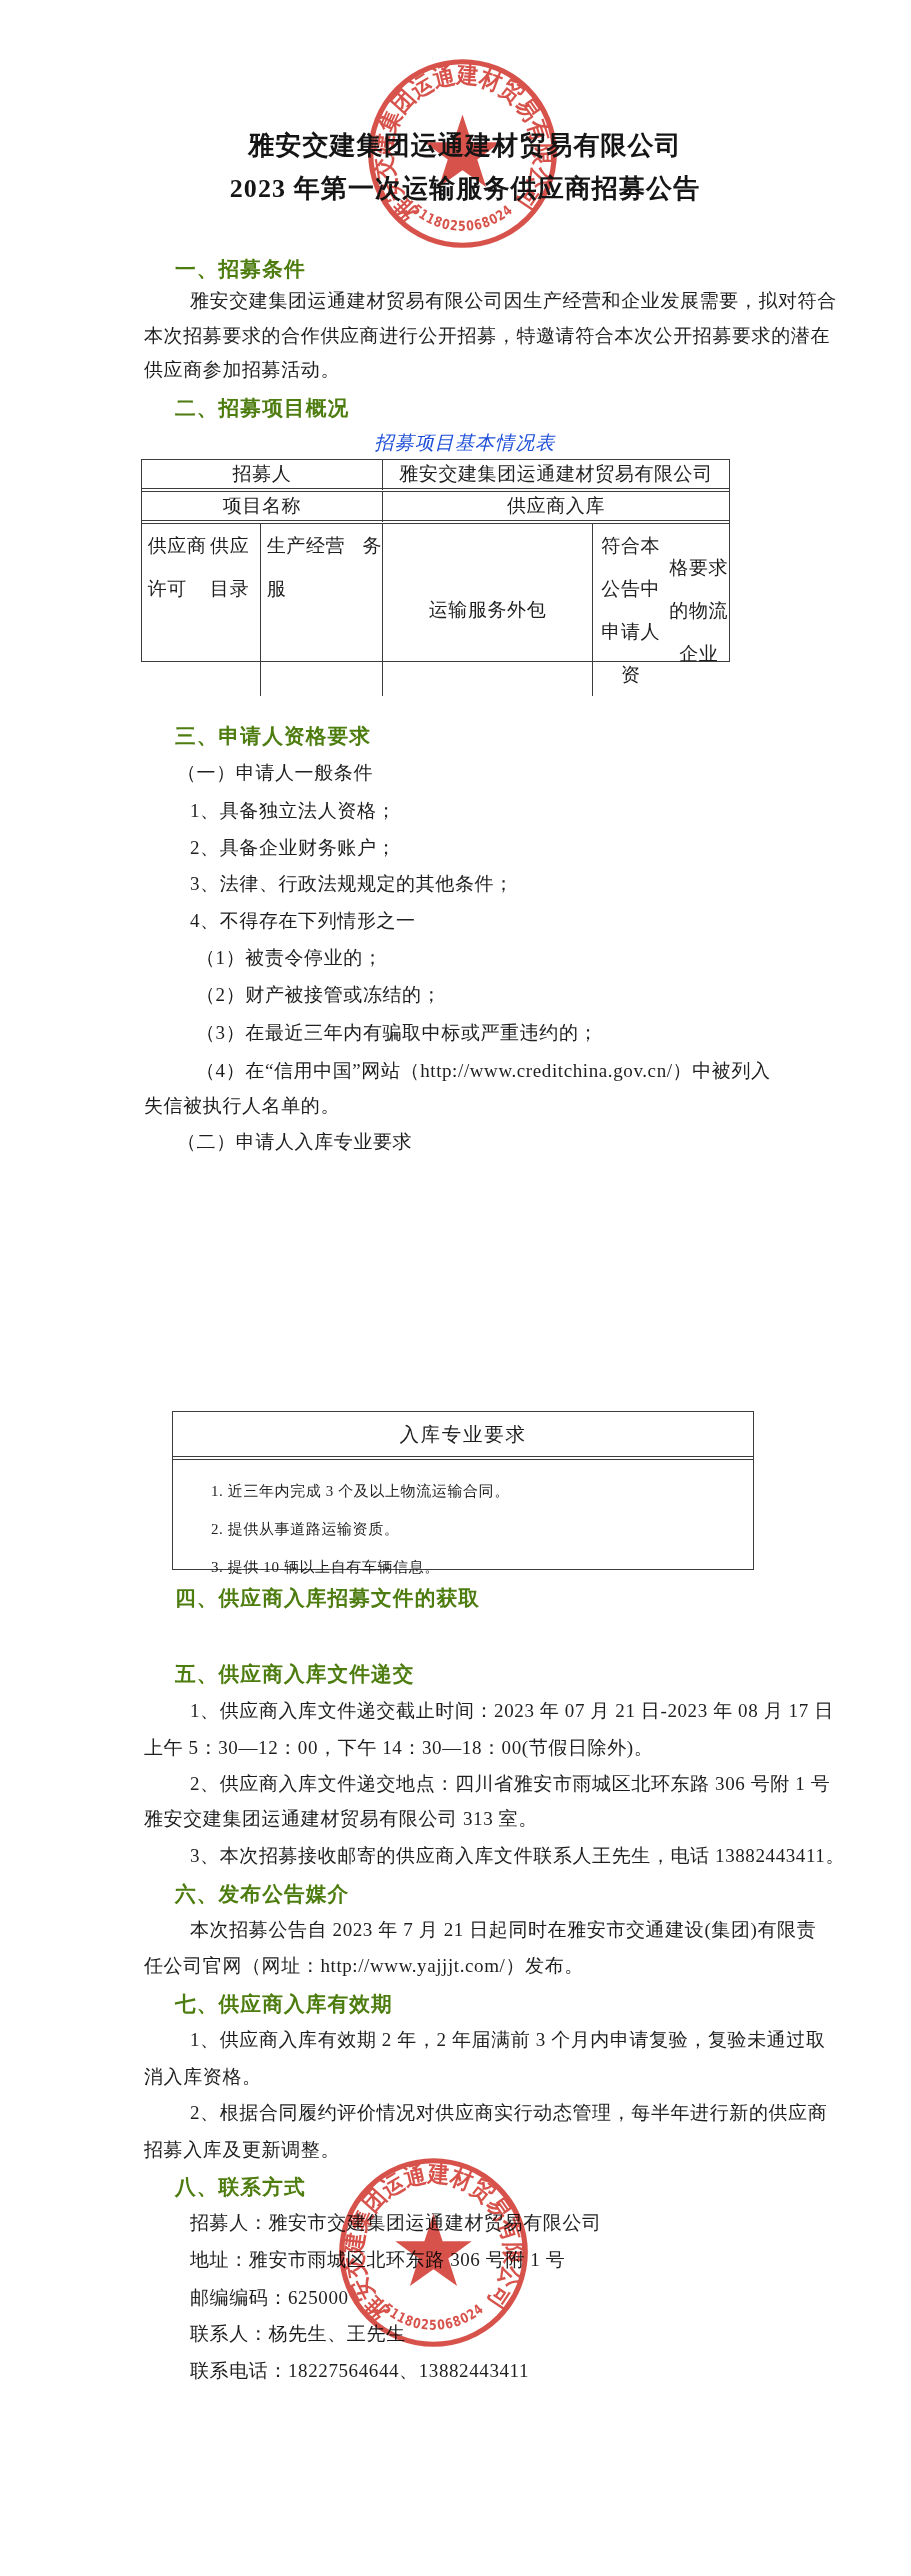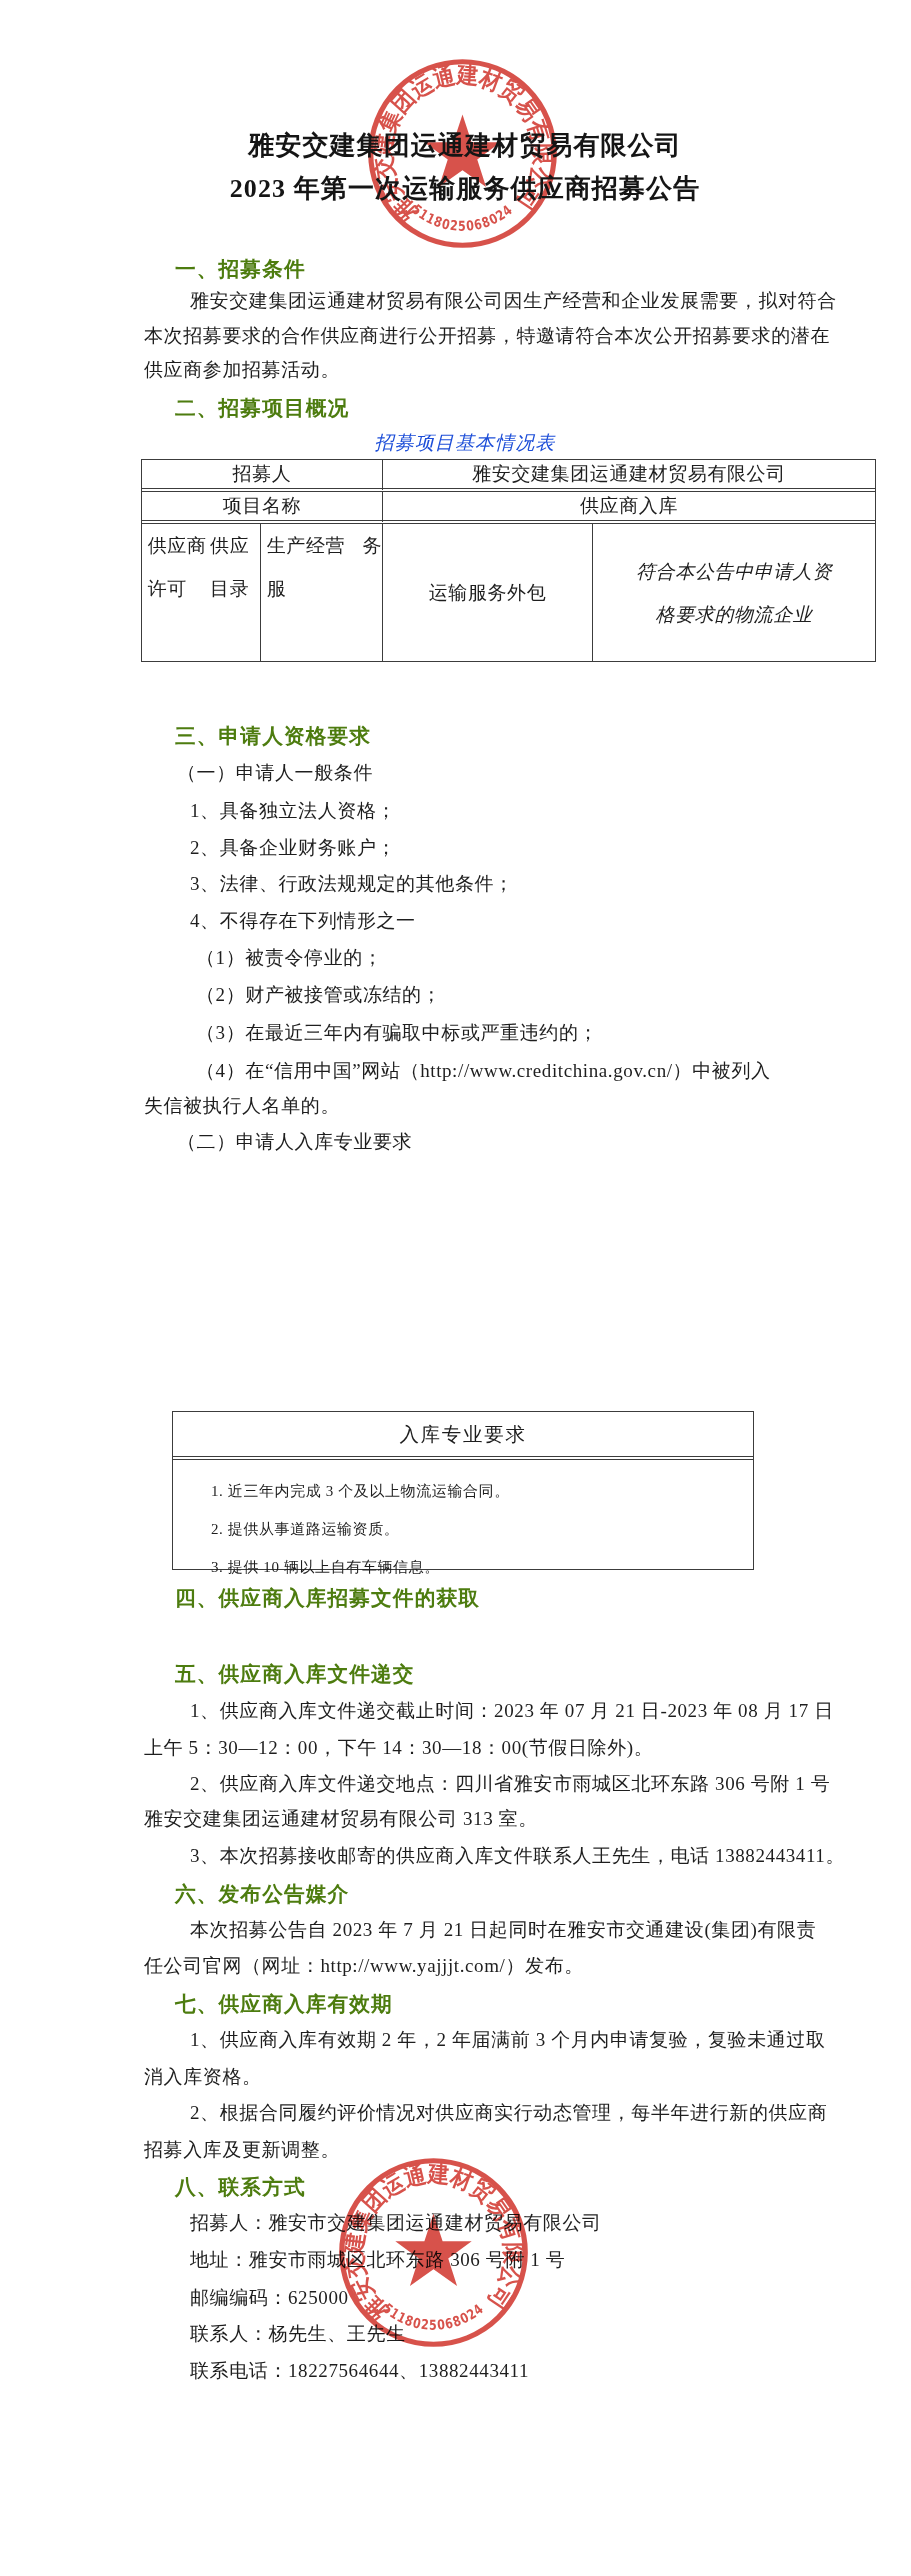--- a/index.html
+++ b/index.html
@@ -52,21 +52,21 @@
     font-size:19px;
     line-height:26.4px;
     letter-spacing:1.1px;
     color:#1d4ed8;
     font-style:italic;
   }
   
   #info-table{
     position:absolute;
     left:141px;top:459px;
-    width:735px;height:203px;
+    width:589px;height:203px;
     border:1.7px solid #3c3c3c;
     box-sizing:border-box;
     display:grid;
     grid-template-columns:119px 122px 210px auto;
     grid-template-rows:32px 32px auto;
     font-size:19px;
     letter-spacing:0.6px;
   }
   #info-table .cell{
     box-sizing:border-box;
@@ -79,21 +79,21 @@
   .b-right{border-right:1.7px solid #3c3c3c;}
   .b-dbl{border-bottom:4px double #3c3c3c;}
   .cell-left{
     flex-direction:row;
     align-items:flex-start !important;
     justify-content:center;
     padding-left:5.7px;
     line-height:43px;
     text-align:left !important;
   }
-  .cell-2l{flex-direction:column;line-height:43px;font-style:italic;}
+  .cell-2l{flex-direction:row;line-height:43px;}
   
   #pro-box{
     position:absolute;
     left:172px;top:1411px;
     width:582px;height:159px;
     border:1.7px solid #3c3c3c;
     box-sizing:border-box;
   }
   #pro-box .box-header{
     height:48px;

